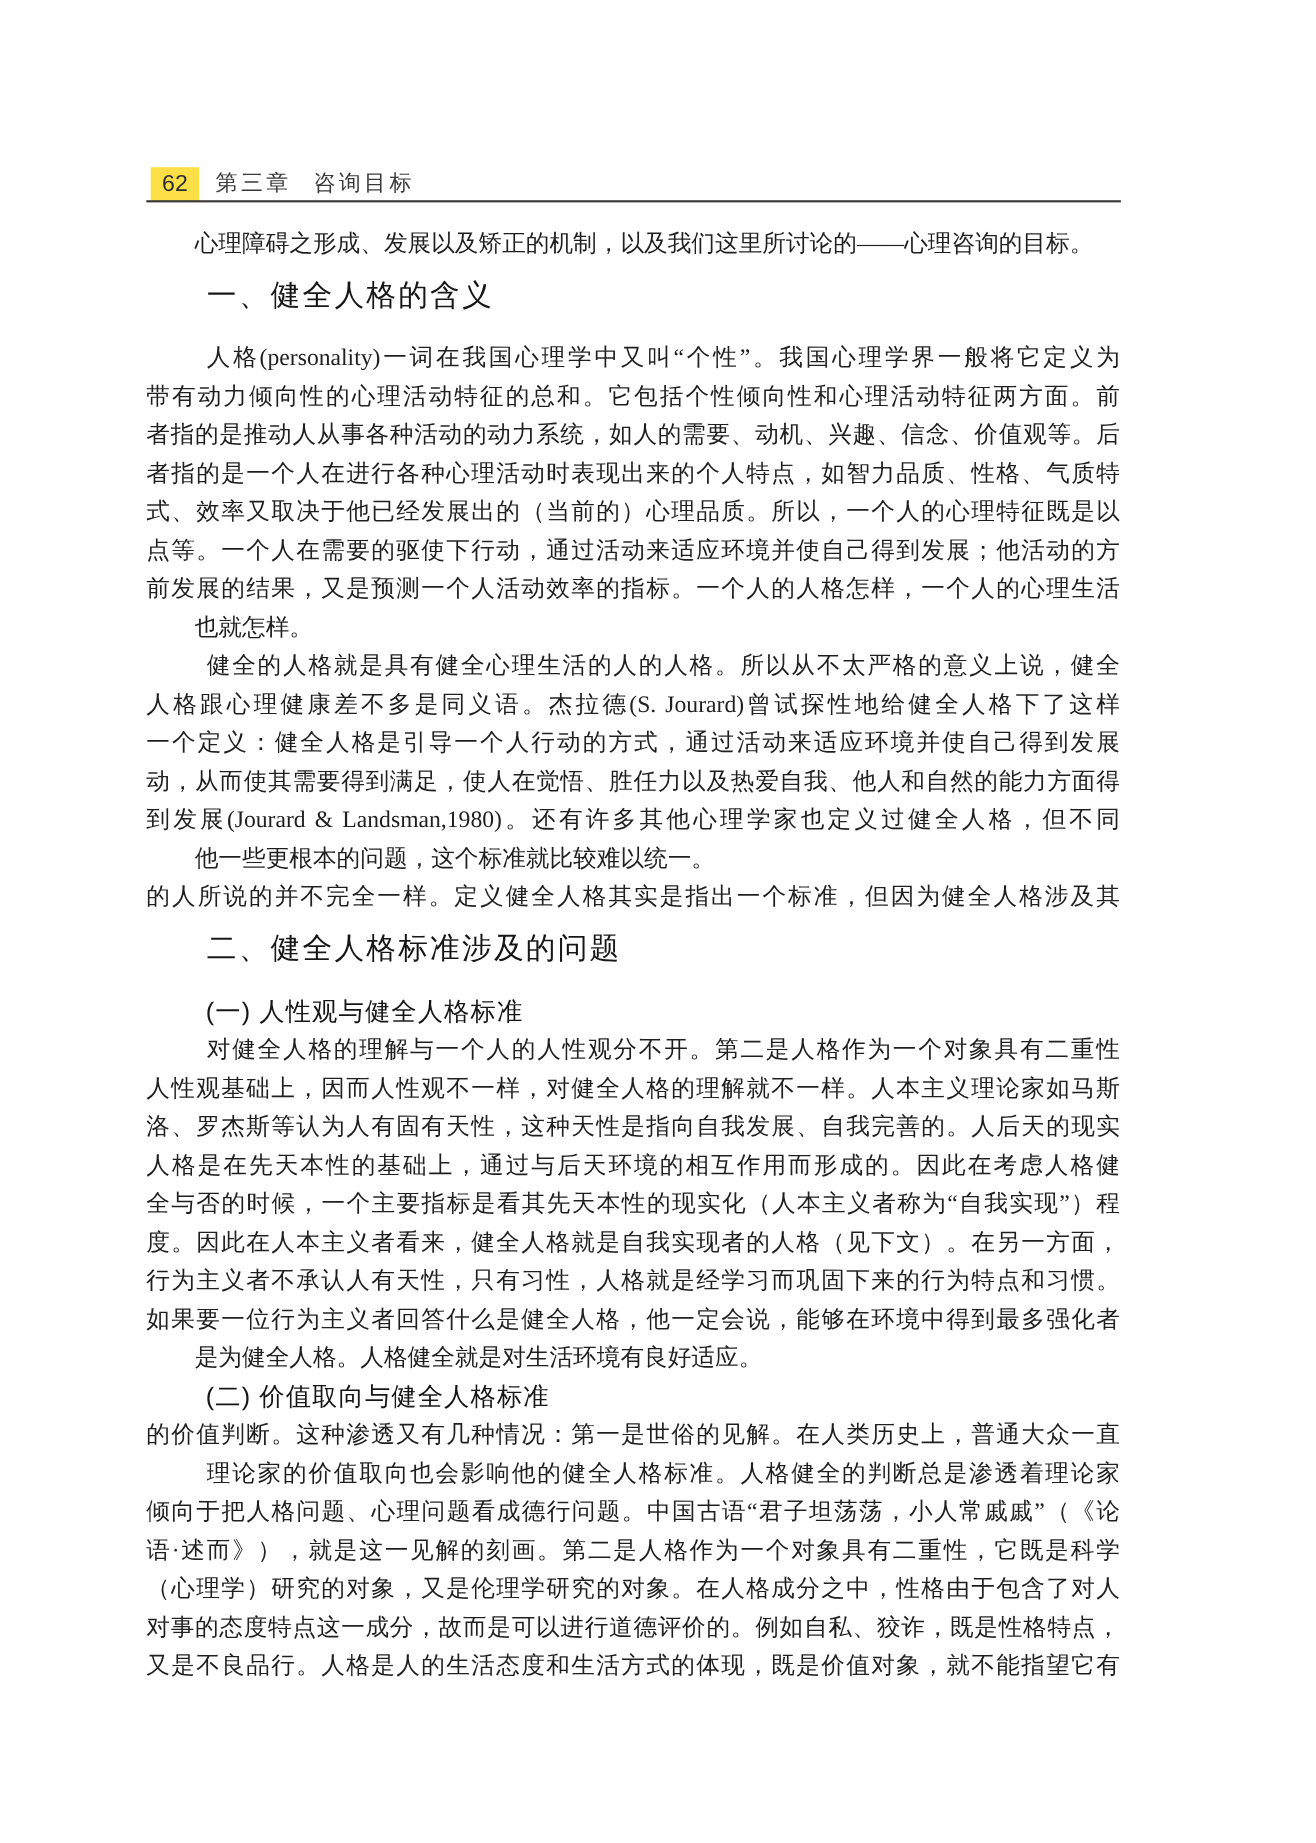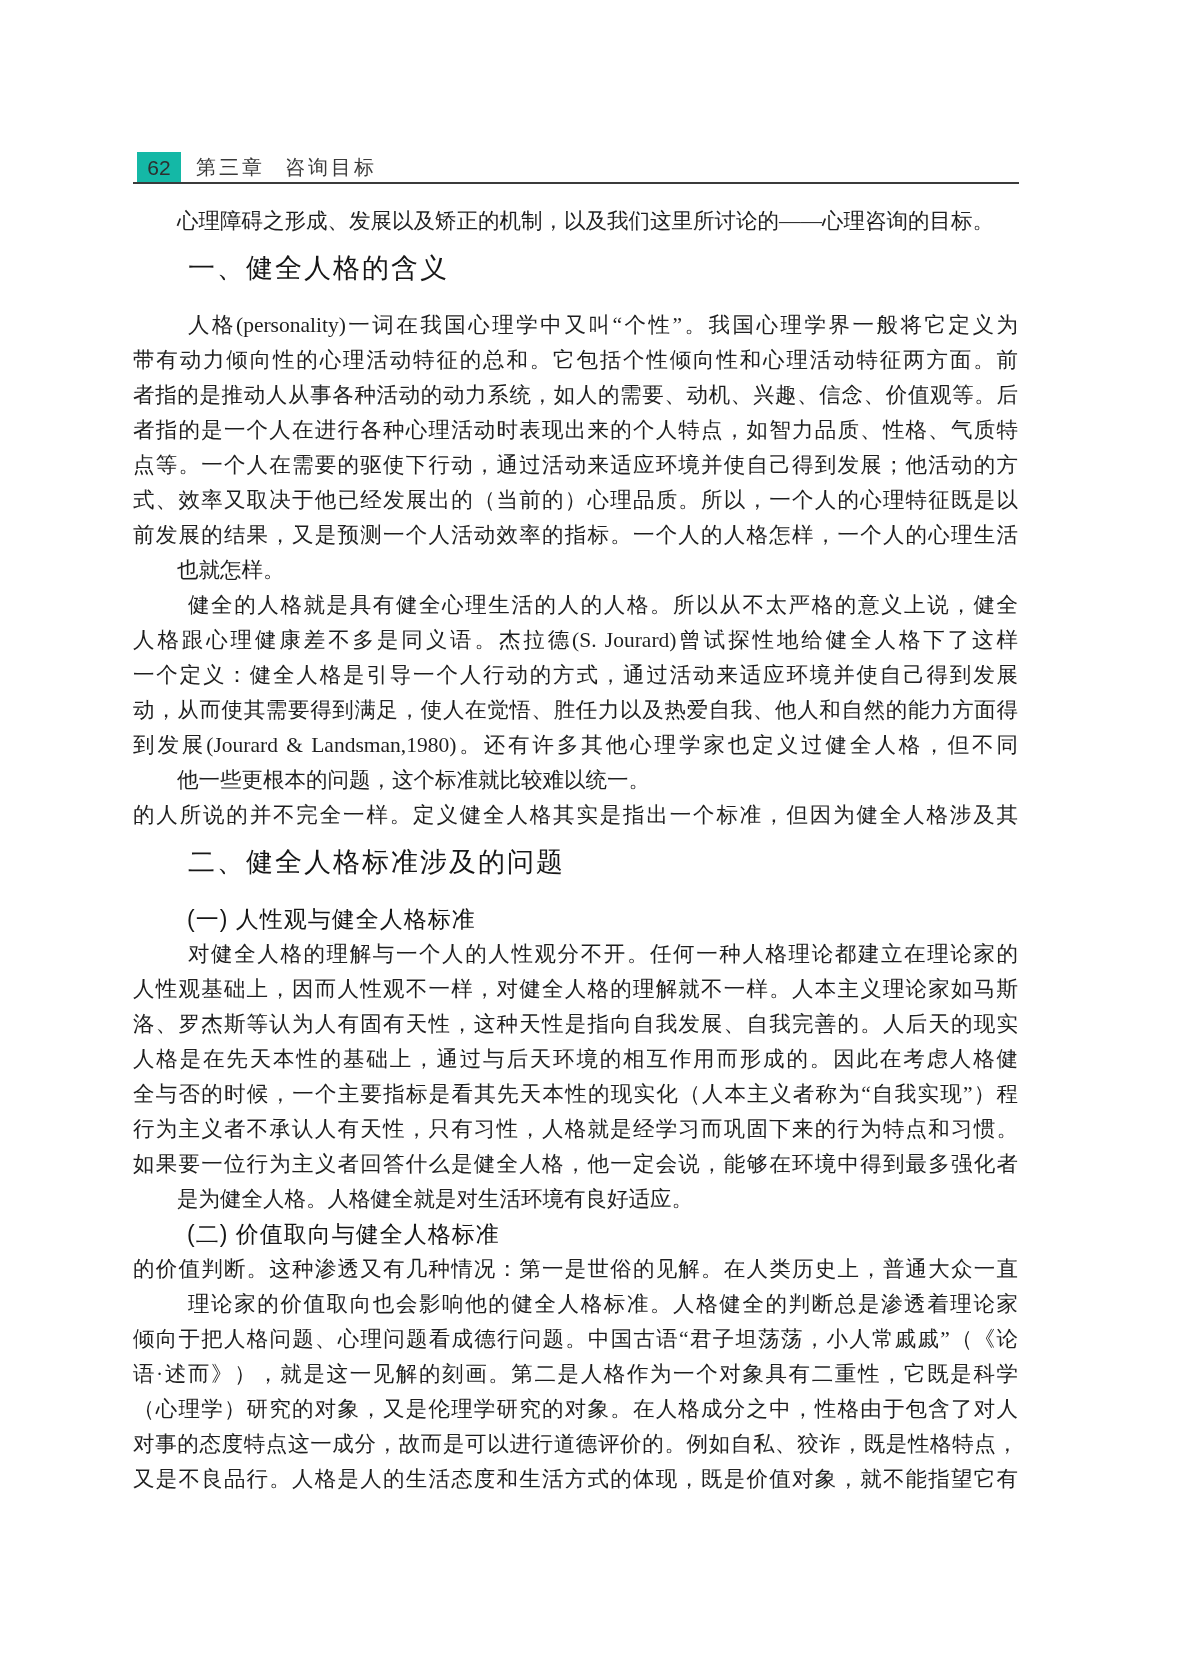--- a/index.html
+++ b/index.html
@@ -7,21 +7,21 @@
     position:relative;
     width:1196px;height:1675px;
     background:#ffffff;
     overflow:hidden;
     color:#212121;
   }
   
   .pagenum-box{
     position:absolute;left:137px;top:152px;
     width:44px;height:31px;
-    background:#14b8a6;
+    background:#fde047;
     text-align:center;line-height:31px;
     font-family:"Liberation Sans","DejaVu Sans",sans-serif;
     font-size:21px;color:#2e2e2e;
   }
   .running-head{
     position:absolute;left:196px;top:152px;
     height:31px;line-height:31px;
     font-family:"Liberation Sans","DejaVu Sans",sans-serif;
     font-size:20px;color:#3a3a3a;
     letter-spacing:3px;white-space:nowrap;
@@ -84,42 +84,43 @@
   <div class="content">
       <div class="para continued">
         <div class="line end">心理障碍之形成、发展以及矫正的机制，以及我们这里所讨论的——心理咨询的目标。</div>
       </div>
       <div class="h1">一、健全人格的含义</div>
       <div class="para">
         <div class="line first">人格(personality)一词在我国心理学中又叫“个性”。我国心理学界一般将它定义为</div>
         <div class="line">带有动力倾向性的心理活动特征的总和。它包括个性倾向性和心理活动特征两方面。前</div>
         <div class="line">者指的是推动人从事各种活动的动力系统，如人的需要、动机、兴趣、信念、价值观等。后</div>
         <div class="line">者指的是一个人在进行各种心理活动时表现出来的个人特点，如智力品质、性格、气质特</div>
+        <div class="line">式、效率又取决于他已经发展出的（当前的）心理品质。所以，一个人的心理特征既是以</div>
         <div class="line">点等。一个人在需要的驱使下行动，通过活动来适应环境并使自己得到发展；他活动的方</div>
-        <div class="line">式、效率又取决于他已经发展出的（当前的）心理品质。所以，一个人的心理特征既是以</div>
         <div class="line">前发展的结果，又是预测一个人活动效率的指标。一个人的人格怎样，一个人的心理生活</div>
         <div class="line end">也就怎样。</div>
       </div>
       <div class="para">
         <div class="line first">健全的人格就是具有健全心理生活的人的人格。所以从不太严格的意义上说，健全</div>
         <div class="line">人格跟心理健康差不多是同义语。杰拉德(S. Jourard)曾试探性地给健全人格下了这样</div>
         <div class="line">一个定义：健全人格是引导一个人行动的方式，通过活动来适应环境并使自己得到发展</div>
         <div class="line">动，从而使其需要得到满足，使人在觉悟、胜任力以及热爱自我、他人和自然的能力方面得</div>
         <div class="line">到发展(Jourard &amp; Landsman,1980)。还有许多其他心理学家也定义过健全人格，但不同</div>
         <div class="line end">他一些更根本的问题，这个标准就比较难以统一。</div>
         <div class="line">的人所说的并不完全一样。定义健全人格其实是指出一个标准，但因为健全人格涉及其</div>
       </div>
       <div class="h1">二、健全人格标准涉及的问题</div>
       <div class="h2">(一) 人性观与健全人格标准</div>
       <div class="para">
-        <div class="line first">对健全人格的理解与一个人的人性观分不开。任何一种人格理论都建立在理论家的</div>
+        <div class="line first">对健全人格的理解与一个人的人性观分不开。第二是人格作为一个对象具有二重性</div>
         <div class="line">人性观基础上，因而人性观不一样，对健全人格的理解就不一样。人本主义理论家如马斯</div>
         <div class="line">洛、罗杰斯等认为人有固有天性，这种天性是指向自我发展、自我完善的。人后天的现实</div>
         <div class="line">人格是在先天本性的基础上，通过与后天环境的相互作用而形成的。因此在考虑人格健</div>
         <div class="line">全与否的时候，一个主要指标是看其先天本性的现实化（人本主义者称为“自我实现”）程</div>
+        <div class="line">度。因此在人本主义者看来，健全人格就是自我实现者的人格（见下文）。在另一方面，</div>
         <div class="line">行为主义者不承认人有天性，只有习性，人格就是经学习而巩固下来的行为特点和习惯。</div>
         <div class="line">如果要一位行为主义者回答什么是健全人格，他一定会说，能够在环境中得到最多强化者</div>
         <div class="line end">是为健全人格。人格健全就是对生活环境有良好适应。</div>
       </div>
       <div class="h2">(二) 价值取向与健全人格标准</div>
       <div class="para">
         <div class="line">的价值判断。这种渗透又有几种情况：第一是世俗的见解。在人类历史上，普通大众一直</div>
         <div class="line first">理论家的价值取向也会影响他的健全人格标准。人格健全的判断总是渗透着理论家</div>
         <div class="line">倾向于把人格问题、心理问题看成德行问题。中国古语“君子坦荡荡，小人常戚戚”（《论</div>
         <div class="line">语·述而》），就是这一见解的刻画。第二是人格作为一个对象具有二重性，它既是科学</div>

